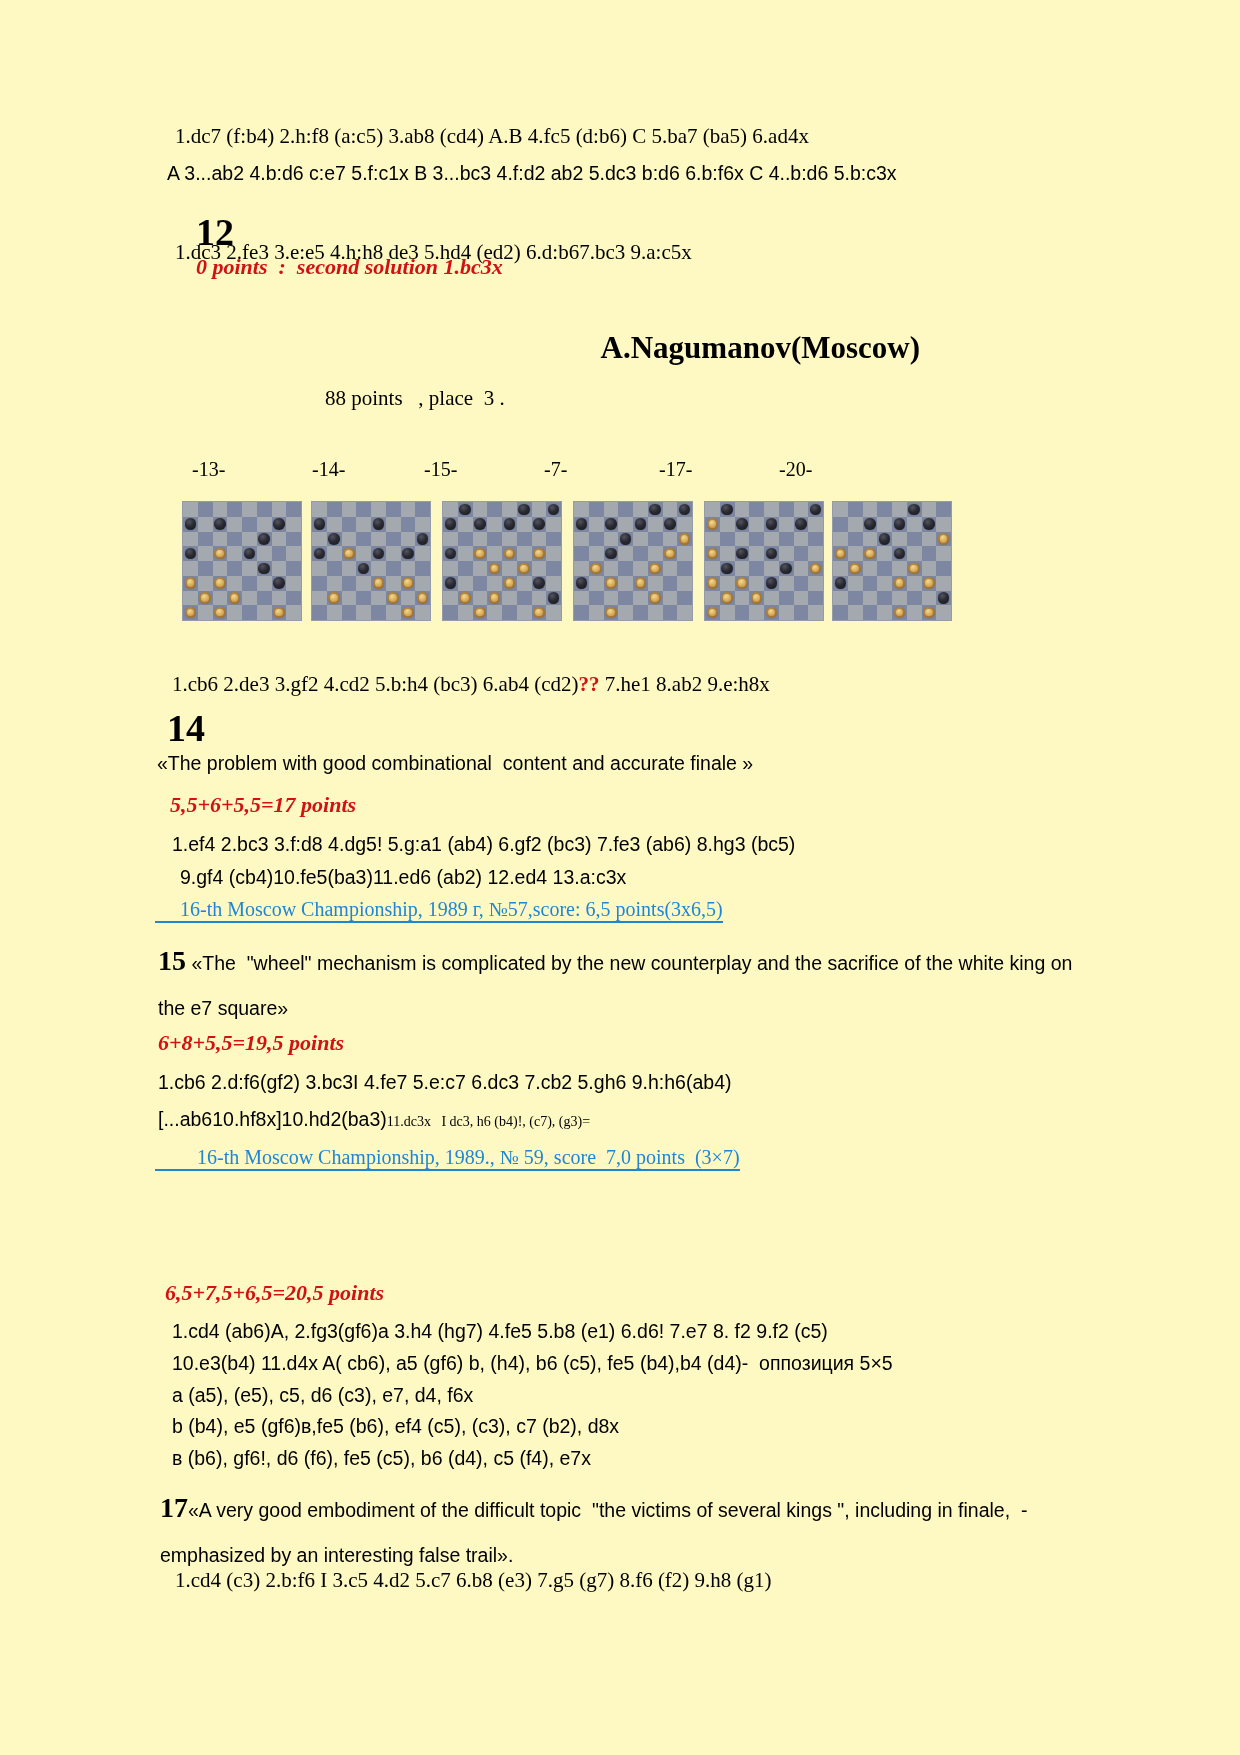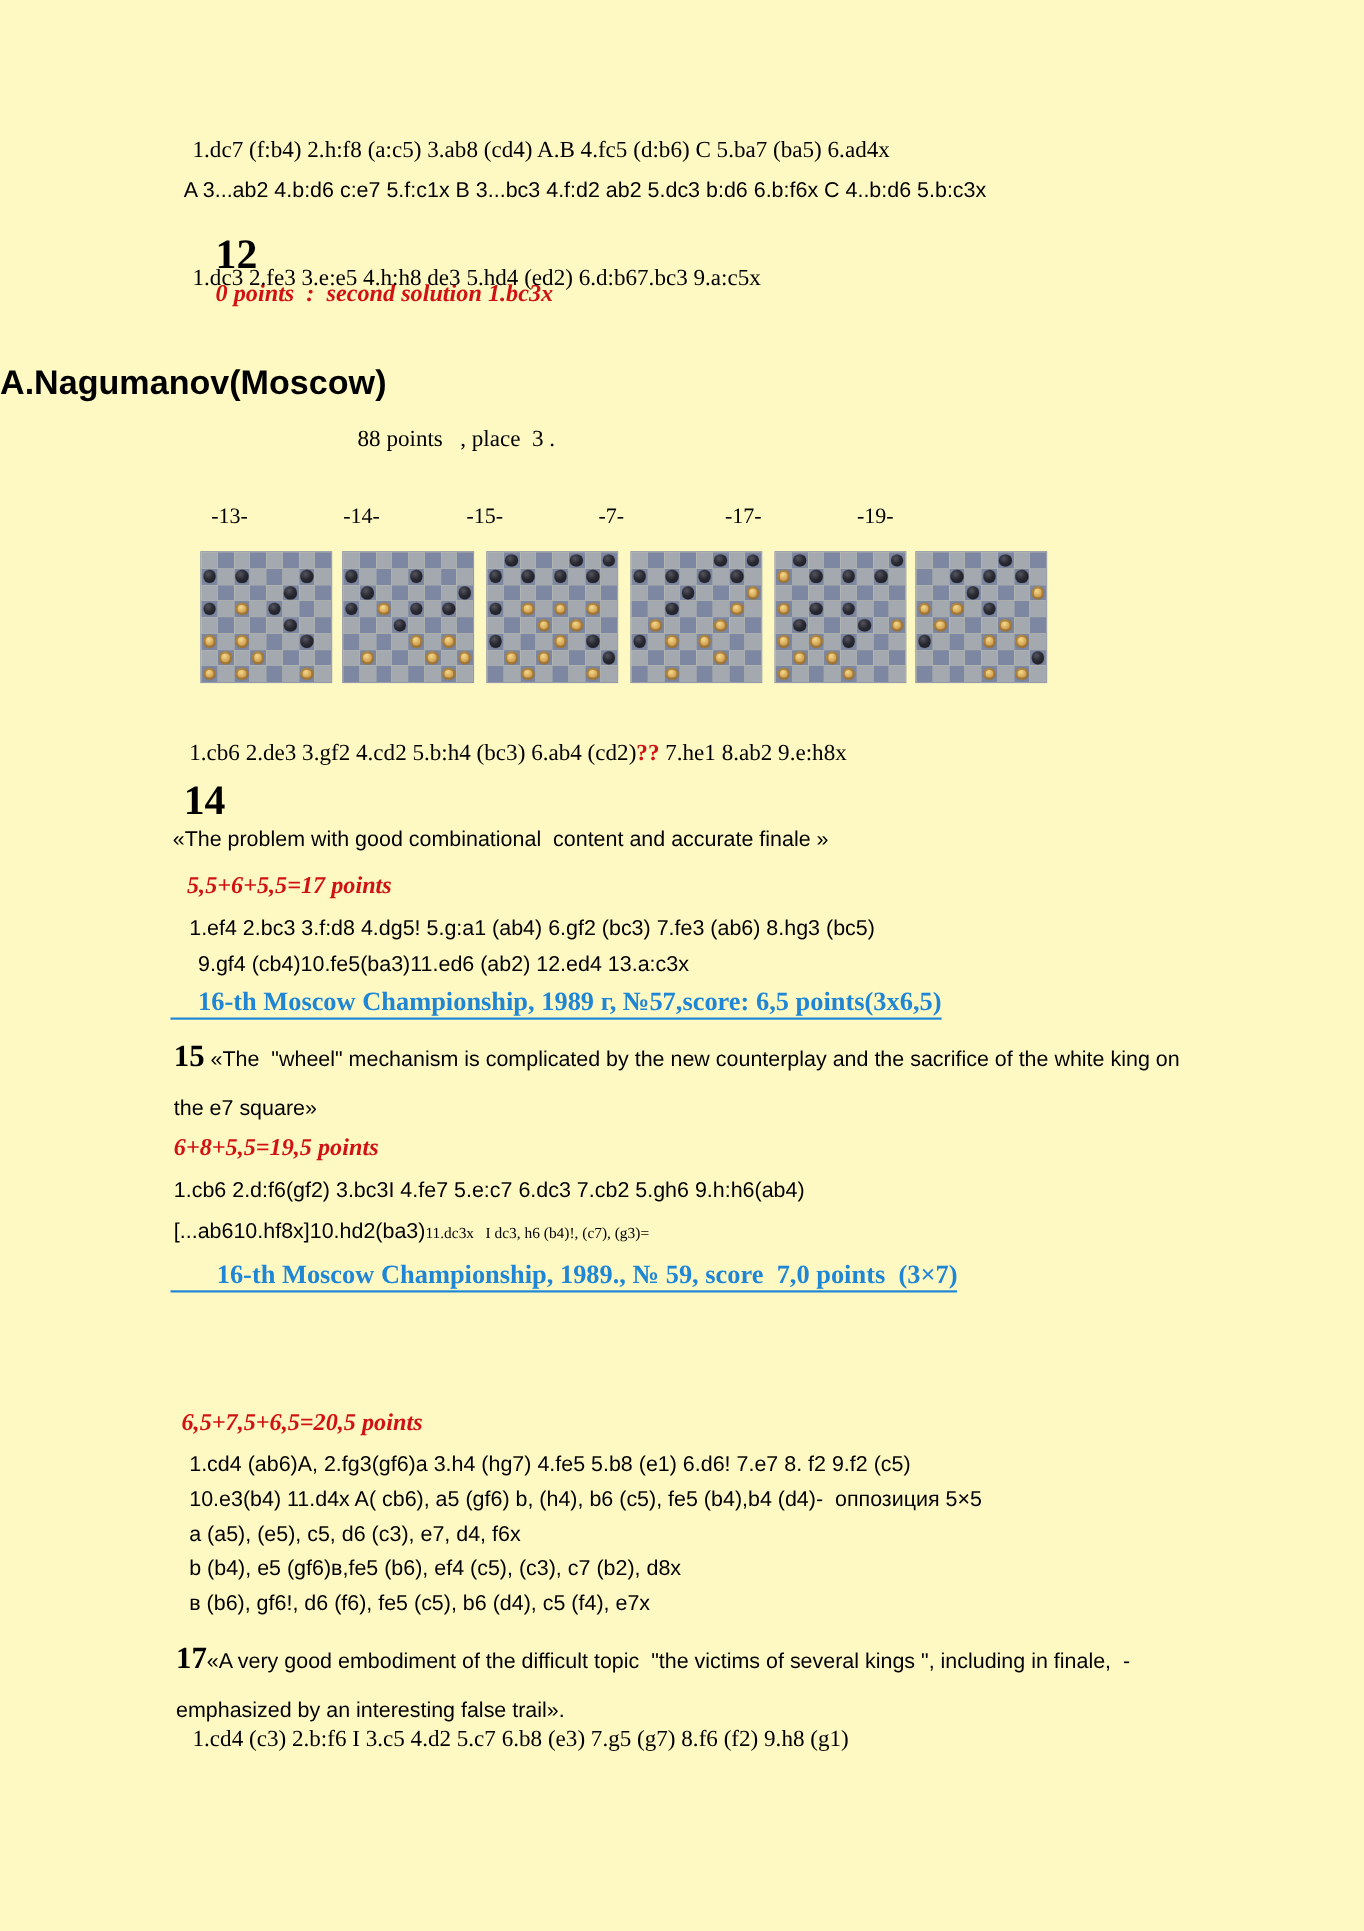--- a/index.html
+++ b/index.html
@@ -7,23 +7,23 @@
     position:relative;width:1240px;height:1755px;background:#fef9c3;
     margin:0 auto;overflow:hidden;
     font-family:"Liberation Serif",serif;color:#000;
   }
   .abs{position:absolute;white-space:pre-wrap;}
   .serif-line{font-family:"Liberation Serif",serif;font-size:21px;}
   .sans-line{font-family:"Liberation Sans",sans-serif;font-size:19.5px;}
   .num{font-family:"Liberation Serif",serif;font-size:38px;font-weight:bold;}
   .red-it{font-family:"Liberation Serif",serif;font-size:22px;font-weight:bold;font-style:italic;color:var(--red);}
   .blk{color:#000;}
-  .heading{font-family:Liberation Sans, sans-serif;font-size:31px;font-weight:bold;text-align:left;}
+  .heading{font-family:Liberation Serif, serif;font-size:31px;font-weight:bold;text-align:right;}
   .subtitle{font-family:"Liberation Serif",serif;font-size:21px;}
-  .champ{font-family:"Liberation Serif",serif;font-size:24px;font-weight:bold;color:var(--blue);}
+  .champ{font-family:"Liberation Serif",serif;font-size:20px;font-weight:normal;color:var(--blue);}
   .champ .uline{display:inline-block;border-bottom:2px solid var(--blue);}
   .para{font-family:"Liberation Sans",sans-serif;font-size:19.5px;line-height:45px;}
   .para .num{font-size:28px;}
   .board-label{font-family:"Liberation Serif",serif;font-size:20px;}
   .board{
     position:absolute;width:118px;height:118px;
     display:grid;grid-template-columns:repeat(8,1fr);grid-template-rows:repeat(8,1fr);
     outline:1px solid #959ba9;
   }
   .sq{display:flex;align-items:center;justify-content:center;}
@@ -50,21 +50,21 @@
 
   <div class="abs heading" style="top:330px;left:0;width:920px;">A.Nagumanov(Moscow)</div>
   <div class="abs subtitle" style="top:386px;left:325px;">88 points   , place  3 .</div>
 
   <div class="abs" style="top:458px;left:0;width:1000px;height:168px;">
     <span class="abs board-label" style="top:0;left:192px;">-13-</span>
     <span class="abs board-label" style="top:0;left:312px;">-14-</span>
     <span class="abs board-label" style="top:0;left:424px;">-15-</span>
     <span class="abs board-label" style="top:0;left:544px;">-7-</span>
     <span class="abs board-label" style="top:0;left:659px;">-17-</span>
-    <span class="abs board-label" style="top:0;left:779px;">-19-</span>
+    <span class="abs board-label" style="top:0;left:779px;">-20-</span>
 
     <div class="board" style="top:44px;left:183px;"><div class="sq light"></div><div class="sq dark"></div><div class="sq light"></div><div class="sq dark"></div><div class="sq light"></div><div class="sq dark"></div><div class="sq light"></div><div class="sq dark"></div><div class="sq dark"><div class="piece black"></div></div><div class="sq light"></div><div class="sq dark"><div class="piece black"></div></div><div class="sq light"></div><div class="sq dark"></div><div class="sq light"></div><div class="sq dark"><div class="piece black"></div></div><div class="sq light"></div><div class="sq light"></div><div class="sq dark"></div><div class="sq light"></div><div class="sq dark"></div><div class="sq light"></div><div class="sq dark"><div class="piece black"></div></div><div class="sq light"></div><div class="sq dark"></div><div class="sq dark"><div class="piece black"></div></div><div class="sq light"></div><div class="sq dark"><div class="piece white"></div></div><div class="sq light"></div><div class="sq dark"><div class="piece black"></div></div><div class="sq light"></div><div class="sq dark"></div><div class="sq light"></div><div class="sq light"></div><div class="sq dark"></div><div class="sq light"></div><div class="sq dark"></div><div class="sq light"></div><div class="sq dark"><div class="piece black"></div></div><div class="sq light"></div><div class="sq dark"></div><div class="sq dark"><div class="piece white"></div></div><div class="sq light"></div><div class="sq dark"><div class="piece white"></div></div><div class="sq light"></div><div class="sq dark"></div><div class="sq light"></div><div class="sq dark"><div class="piece black"></div></div><div class="sq light"></div><div class="sq light"></div><div class="sq dark"><div class="piece white"></div></div><div class="sq light"></div><div class="sq dark"><div class="piece white"></div></div><div class="sq light"></div><div class="sq dark"></div><div class="sq light"></div><div class="sq dark"></div><div class="sq dark"><div class="piece white"></div></div><div class="sq light"></div><div class="sq dark"><div class="piece white"></div></div><div class="sq light"></div><div class="sq dark"></div><div class="sq light"></div><div class="sq dark"><div class="piece white"></div></div><div class="sq light"></div></div>
     <div class="board" style="top:44px;left:312px;"><div class="sq light"></div><div class="sq dark"></div><div class="sq light"></div><div class="sq dark"></div><div class="sq light"></div><div class="sq dark"></div><div class="sq light"></div><div class="sq dark"></div><div class="sq dark"><div class="piece black"></div></div><div class="sq light"></div><div class="sq dark"></div><div class="sq light"></div><div class="sq dark"><div class="piece black"></div></div><div class="sq light"></div><div class="sq dark"></div><div class="sq light"></div><div class="sq light"></div><div class="sq dark"><div class="piece black"></div></div><div class="sq light"></div><div class="sq dark"></div><div class="sq light"></div><div class="sq dark"></div><div class="sq light"></div><div class="sq dark"><div class="piece black"></div></div><div class="sq dark"><div class="piece black"></div></div><div class="sq light"></div><div class="sq dark"><div class="piece white"></div></div><div class="sq light"></div><div class="sq dark"><div class="piece black"></div></div><div class="sq light"></div><div class="sq dark"><div class="piece black"></div></div><div class="sq light"></div><div class="sq light"></div><div class="sq dark"></div><div class="sq light"></div><div class="sq dark"><div class="piece black"></div></div><div class="sq light"></div><div class="sq dark"></div><div class="sq light"></div><div class="sq dark"></div><div class="sq dark"></div><div class="sq light"></div><div class="sq dark"></div><div class="sq light"></div><div class="sq dark"><div class="piece white"></div></div><div class="sq light"></div><div class="sq dark"><div class="piece white"></div></div><div class="sq light"></div><div class="sq light"></div><div class="sq dark"><div class="piece white"></div></div><div class="sq light"></div><div class="sq dark"></div><div class="sq light"></div><div class="sq dark"><div class="piece white"></div></div><div class="sq light"></div><div class="sq dark"><div class="piece white"></div></div><div class="sq dark"></div><div class="sq light"></div><div class="sq dark"></div><div class="sq light"></div><div class="sq dark"></div><div class="sq light"></div><div class="sq dark"><div class="piece white"></div></div><div class="sq light"></div></div>
     <div class="board" style="top:44px;left:443px;"><div class="sq light"></div><div class="sq dark"><div class="piece black"></div></div><div class="sq light"></div><div class="sq dark"></div><div class="sq light"></div><div class="sq dark"><div class="piece black"></div></div><div class="sq light"></div><div class="sq dark"><div class="piece black"></div></div><div class="sq dark"><div class="piece black"></div></div><div class="sq light"></div><div class="sq dark"><div class="piece black"></div></div><div class="sq light"></div><div class="sq dark"><div class="piece black"></div></div><div class="sq light"></div><div class="sq dark"><div class="piece black"></div></div><div class="sq light"></div><div class="sq light"></div><div class="sq dark"></div><div class="sq light"></div><div class="sq dark"></div><div class="sq light"></div><div class="sq dark"></div><div class="sq light"></div><div class="sq dark"></div><div class="sq dark"><div class="piece black"></div></div><div class="sq light"></div><div class="sq dark"><div class="piece white"></div></div><div class="sq light"></div><div class="sq dark"><div class="piece white"></div></div><div class="sq light"></div><div class="sq dark"><div class="piece white"></div></div><div class="sq light"></div><div class="sq light"></div><div class="sq dark"></div><div class="sq light"></div><div class="sq dark"><div class="piece white"></div></div><div class="sq light"></div><div class="sq dark"><div class="piece white"></div></div><div class="sq light"></div><div class="sq dark"></div><div class="sq dark"><div class="piece black"></div></div><div class="sq light"></div><div class="sq dark"></div><div class="sq light"></div><div class="sq dark"><div class="piece white"></div></div><div class="sq light"></div><div class="sq dark"><div class="piece black"></div></div><div class="sq light"></div><div class="sq light"></div><div class="sq dark"><div class="piece white"></div></div><div class="sq light"></div><div class="sq dark"><div class="piece white"></div></div><div class="sq light"></div><div class="sq dark"></div><div class="sq light"></div><div class="sq dark"><div class="piece black"></div></div><div class="sq dark"></div><div class="sq light"></div><div class="sq dark"><div class="piece white"></div></div><div class="sq light"></div><div class="sq dark"></div><div class="sq light"></div><div class="sq dark"><div class="piece white"></div></div><div class="sq light"></div></div>
     <div class="board" style="top:44px;left:574px;"><div class="sq light"></div><div class="sq dark"></div><div class="sq light"></div><div class="sq dark"></div><div class="sq light"></div><div class="sq dark"><div class="piece black"></div></div><div class="sq light"></div><div class="sq dark"><div class="piece black"></div></div><div class="sq dark"><div class="piece black"></div></div><div class="sq light"></div><div class="sq dark"><div class="piece black"></div></div><div class="sq light"></div><div class="sq dark"><div class="piece black"></div></div><div class="sq light"></div><div class="sq dark"><div class="piece black"></div></div><div class="sq light"></div><div class="sq light"></div><div class="sq dark"></div><div class="sq light"></div><div class="sq dark"><div class="piece black"></div></div><div class="sq light"></div><div class="sq dark"></div><div class="sq light"></div><div class="sq dark"><div class="piece white"></div></div><div class="sq dark"></div><div class="sq light"></div><div class="sq dark"><div class="piece black"></div></div><div class="sq light"></div><div class="sq dark"></div><div class="sq light"></div><div class="sq dark"><div class="piece white"></div></div><div class="sq light"></div><div class="sq light"></div><div class="sq dark"><div class="piece white"></div></div><div class="sq light"></div><div class="sq dark"></div><div class="sq light"></div><div class="sq dark"><div class="piece white"></div></div><div class="sq light"></div><div class="sq dark"></div><div class="sq dark"><div class="piece black"></div></div><div class="sq light"></div><div class="sq dark"><div class="piece white"></div></div><div class="sq light"></div><div class="sq dark"><div class="piece white"></div></div><div class="sq light"></div><div class="sq dark"></div><div class="sq light"></div><div class="sq light"></div><div class="sq dark"></div><div class="sq light"></div><div class="sq dark"></div><div class="sq light"></div><div class="sq dark"><div class="piece white"></div></div><div class="sq light"></div><div class="sq dark"></div><div class="sq dark"></div><div class="sq light"></div><div class="sq dark"><div class="piece white"></div></div><div class="sq light"></div><div class="sq dark"></div><div class="sq light"></div><div class="sq dark"></div><div class="sq light"></div></div>
     <div class="board" style="top:44px;left:705px;"><div class="sq light"></div><div class="sq dark"><div class="piece black"></div></div><div class="sq light"></div><div class="sq dark"></div><div class="sq light"></div><div class="sq dark"></div><div class="sq light"></div><div class="sq dark"><div class="piece black"></div></div><div class="sq dark"><div class="piece white"></div></div><div class="sq light"></div><div class="sq dark"><div class="piece black"></div></div><div class="sq light"></div><div class="sq dark"><div class="piece black"></div></div><div class="sq light"></div><div class="sq dark"><div class="piece black"></div></div><div class="sq light"></div><div class="sq light"></div><div class="sq dark"></div><div class="sq light"></div><div class="sq dark"></div><div class="sq light"></div><div class="sq dark"></div><div class="sq light"></div><div class="sq dark"></div><div class="sq dark"><div class="piece white"></div></div><div class="sq light"></div><div class="sq dark"><div class="piece black"></div></div><div class="sq light"></div><div class="sq dark"><div class="piece black"></div></div><div class="sq light"></div><div class="sq dark"></div><div class="sq light"></div><div class="sq light"></div><div class="sq dark"><div class="piece black"></div></div><div class="sq light"></div><div class="sq dark"></div><div class="sq light"></div><div class="sq dark"><div class="piece black"></div></div><div class="sq light"></div><div class="sq dark"><div class="piece white"></div></div><div class="sq dark"><div class="piece white"></div></div><div class="sq light"></div><div class="sq dark"><div class="piece white"></div></div><div class="sq light"></div><div class="sq dark"><div class="piece black"></div></div><div class="sq light"></div><div class="sq dark"></div><div class="sq light"></div><div class="sq light"></div><div class="sq dark"><div class="piece white"></div></div><div class="sq light"></div><div class="sq dark"><div class="piece white"></div></div><div class="sq light"></div><div class="sq dark"></div><div class="sq light"></div><div class="sq dark"></div><div class="sq dark"><div class="piece white"></div></div><div class="sq light"></div><div class="sq dark"></div><div class="sq light"></div><div class="sq dark"><div class="piece white"></div></div><div class="sq light"></div><div class="sq dark"></div><div class="sq light"></div></div>
     <div class="board" style="top:44px;left:833px;"><div class="sq light"></div><div class="sq dark"></div><div class="sq light"></div><div class="sq dark"></div><div class="sq light"></div><div class="sq dark"><div class="piece black"></div></div><div class="sq light"></div><div class="sq dark"></div><div class="sq dark"></div><div class="sq light"></div><div class="sq dark"><div class="piece black"></div></div><div class="sq light"></div><div class="sq dark"><div class="piece black"></div></div><div class="sq light"></div><div class="sq dark"><div class="piece black"></div></div><div class="sq light"></div><div class="sq light"></div><div class="sq dark"></div><div class="sq light"></div><div class="sq dark"><div class="piece black"></div></div><div class="sq light"></div><div class="sq dark"></div><div class="sq light"></div><div class="sq dark"><div class="piece white"></div></div><div class="sq dark"><div class="piece white"></div></div><div class="sq light"></div><div class="sq dark"><div class="piece white"></div></div><div class="sq light"></div><div class="sq dark"><div class="piece black"></div></div><div class="sq light"></div><div class="sq dark"></div><div class="sq light"></div><div class="sq light"></div><div class="sq dark"><div class="piece white"></div></div><div class="sq light"></div><div class="sq dark"></div><div class="sq light"></div><div class="sq dark"><div class="piece white"></div></div><div class="sq light"></div><div class="sq dark"></div><div class="sq dark"><div class="piece black"></div></div><div class="sq light"></div><div class="sq dark"></div><div class="sq light"></div><div class="sq dark"><div class="piece white"></div></div><div class="sq light"></div><div class="sq dark"><div class="piece white"></div></div><div class="sq light"></div><div class="sq light"></div><div class="sq dark"></div><div class="sq light"></div><div class="sq dark"></div><div class="sq light"></div><div class="sq dark"></div><div class="sq light"></div><div class="sq dark"><div class="piece black"></div></div><div class="sq dark"></div><div class="sq light"></div><div class="sq dark"></div><div class="sq light"></div><div class="sq dark"><div class="piece white"></div></div><div class="sq light"></div><div class="sq dark"><div class="piece white"></div></div><div class="sq light"></div></div>
   </div>
 
   <div class="abs serif-line" style="top:672px;left:172px;"><span>1.cb6 2.de3 3.gf2 4.cd2 5.b:h4 (bc3) 6.ab4 (cd2)</span><span style="color:var(--red);font-weight:bold;">??</span><span> 7.he1 8.ab2 9.e:h8x</span></div>

